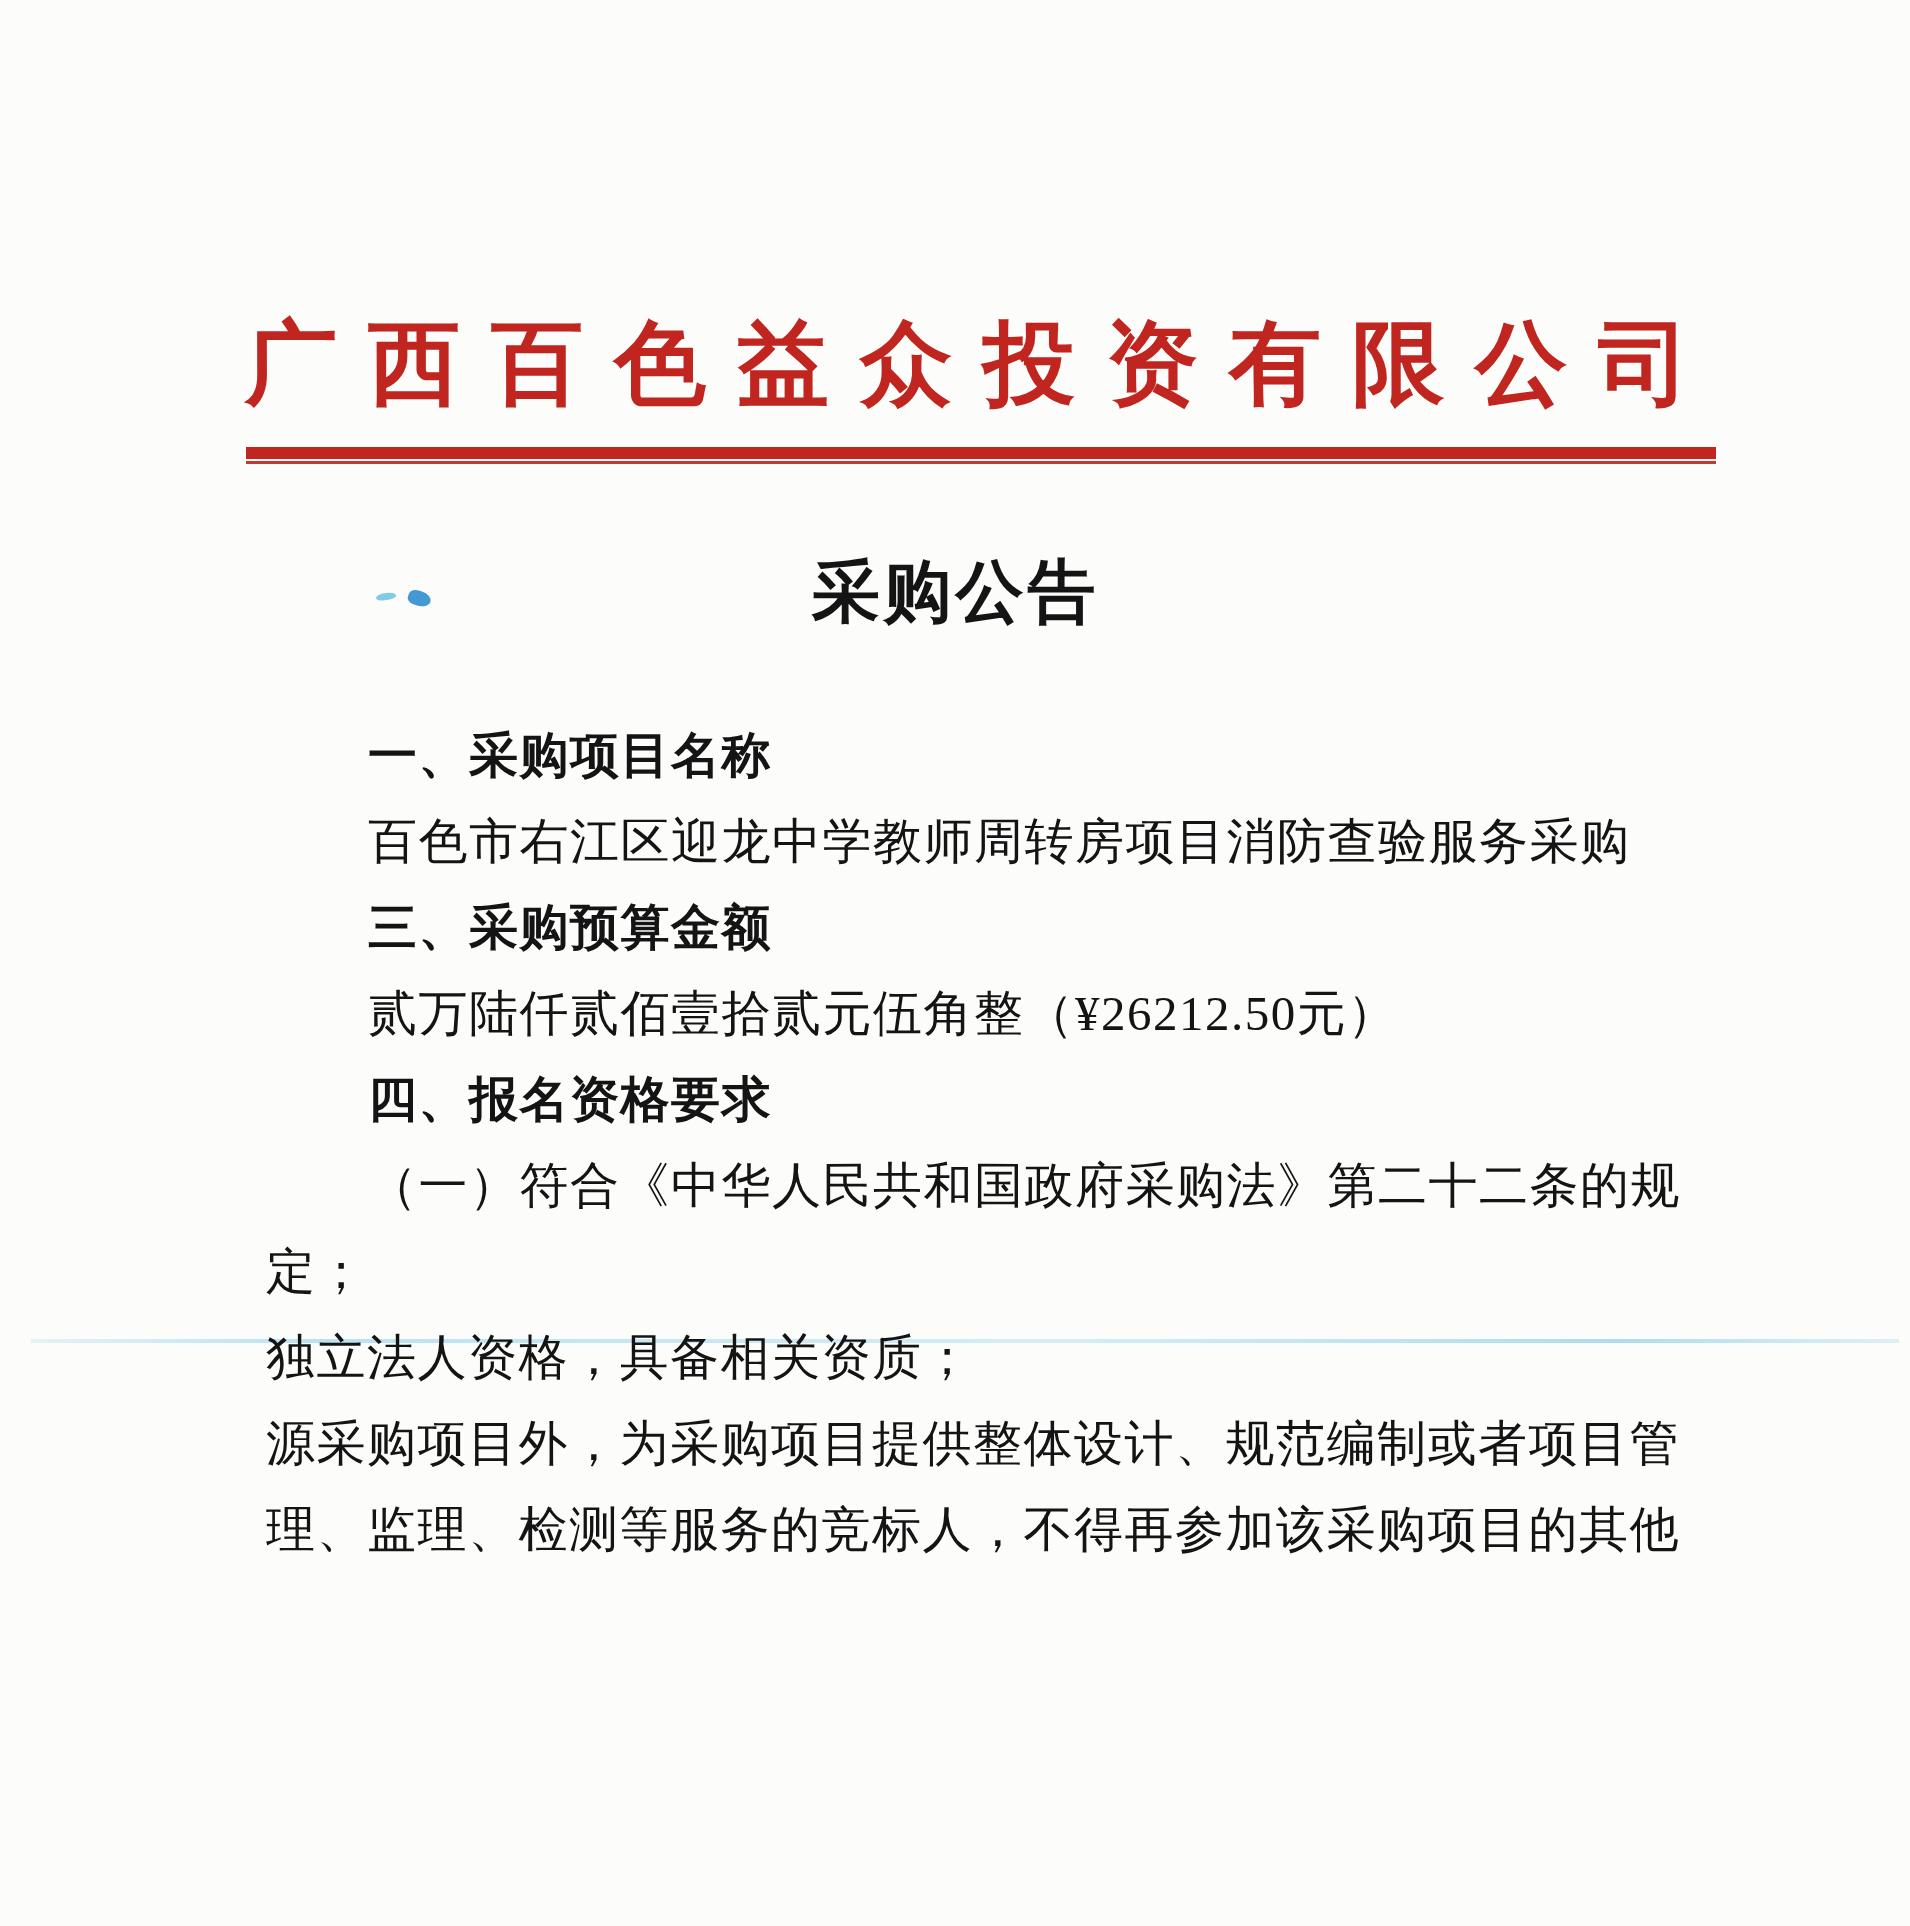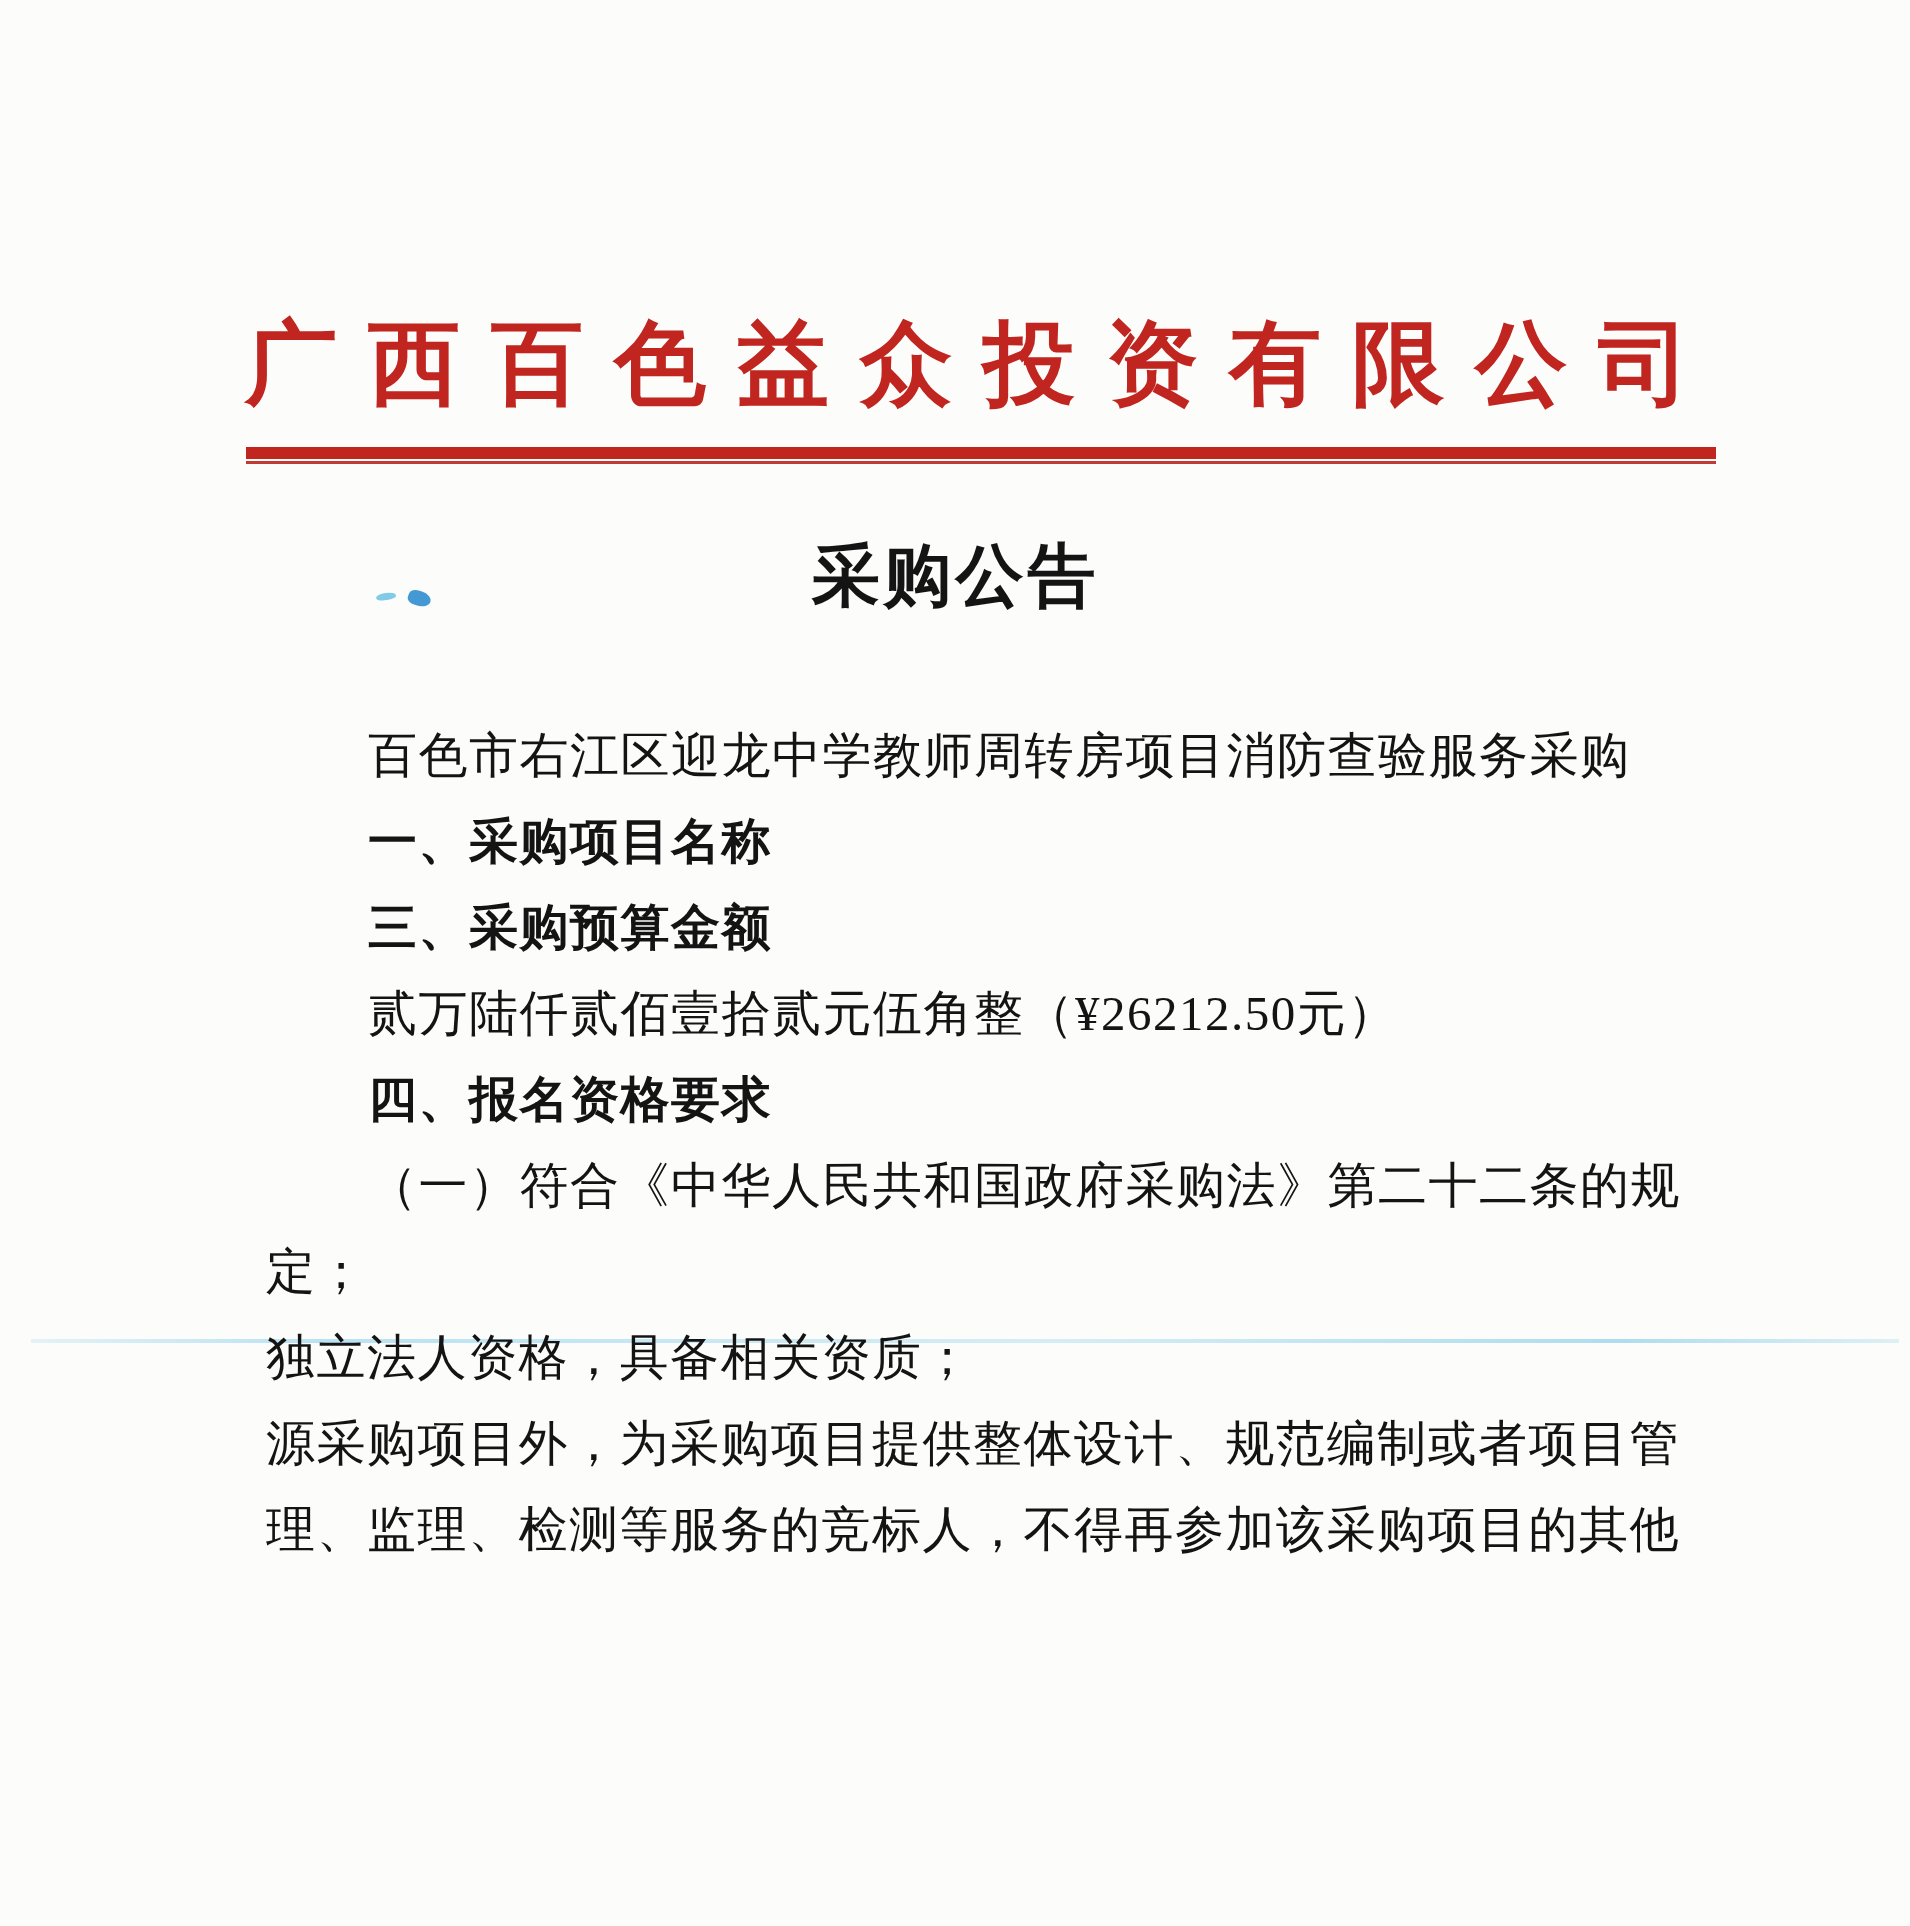--- a/index.html
+++ b/index.html
@@ -42,21 +42,21 @@
     position: absolute;
     left: 246px;
     top: 461px;
     width: 1470px;
     height: 3.1px;
     background: #c23a33;
   }
   
   .doc-title {
     position: absolute;
-    top: 540px;
+    top: 556px;
     left: 0;
     width: 100%;
     text-align: center;
     font-size: 68px;
     line-height: 72px;
     font-weight: 700;
     color: #141414;
     letter-spacing: 3.9px;
   }
   
@@ -121,22 +121,22 @@
   <div class="header-rule-thick"></div>
   <div class="header-rule-thin"></div>
 
   <div class="doc-title">采购公告</div>
 
   <div class="artifact-dot-a"></div>
   <div class="artifact-dot-b"></div>
   <div class="artifact-scanline"></div>
 
   <div class="content">
+    <div class="line heading indent">一、采购项目名称</div>
     <div class="line indent">百色市右江区迎龙中学教师周转房项目消防查验服务采购</div>
-    <div class="line heading indent">一、采购项目名称</div>
     <div class="line heading indent">三、采购预算金额</div>
     <div class="line indent">贰万陆仟贰佰壹拾贰元伍角整（¥26212.50元）</div>
     <div class="line heading indent">四、报名资格要求</div>
     <div class="line indent">（一）符合《中华人民共和国政府采购法》第二十二条的规</div>
     <div class="line">定；</div>
     <div class="line">独立法人资格，具备相关资质；</div>
     <div class="line">源采购项目外，为采购项目提供整体设计、规范编制或者项目管</div>
     <div class="line">理、监理、检测等服务的竞标人，不得再参加该采购项目的其他</div>
 
   </div>

